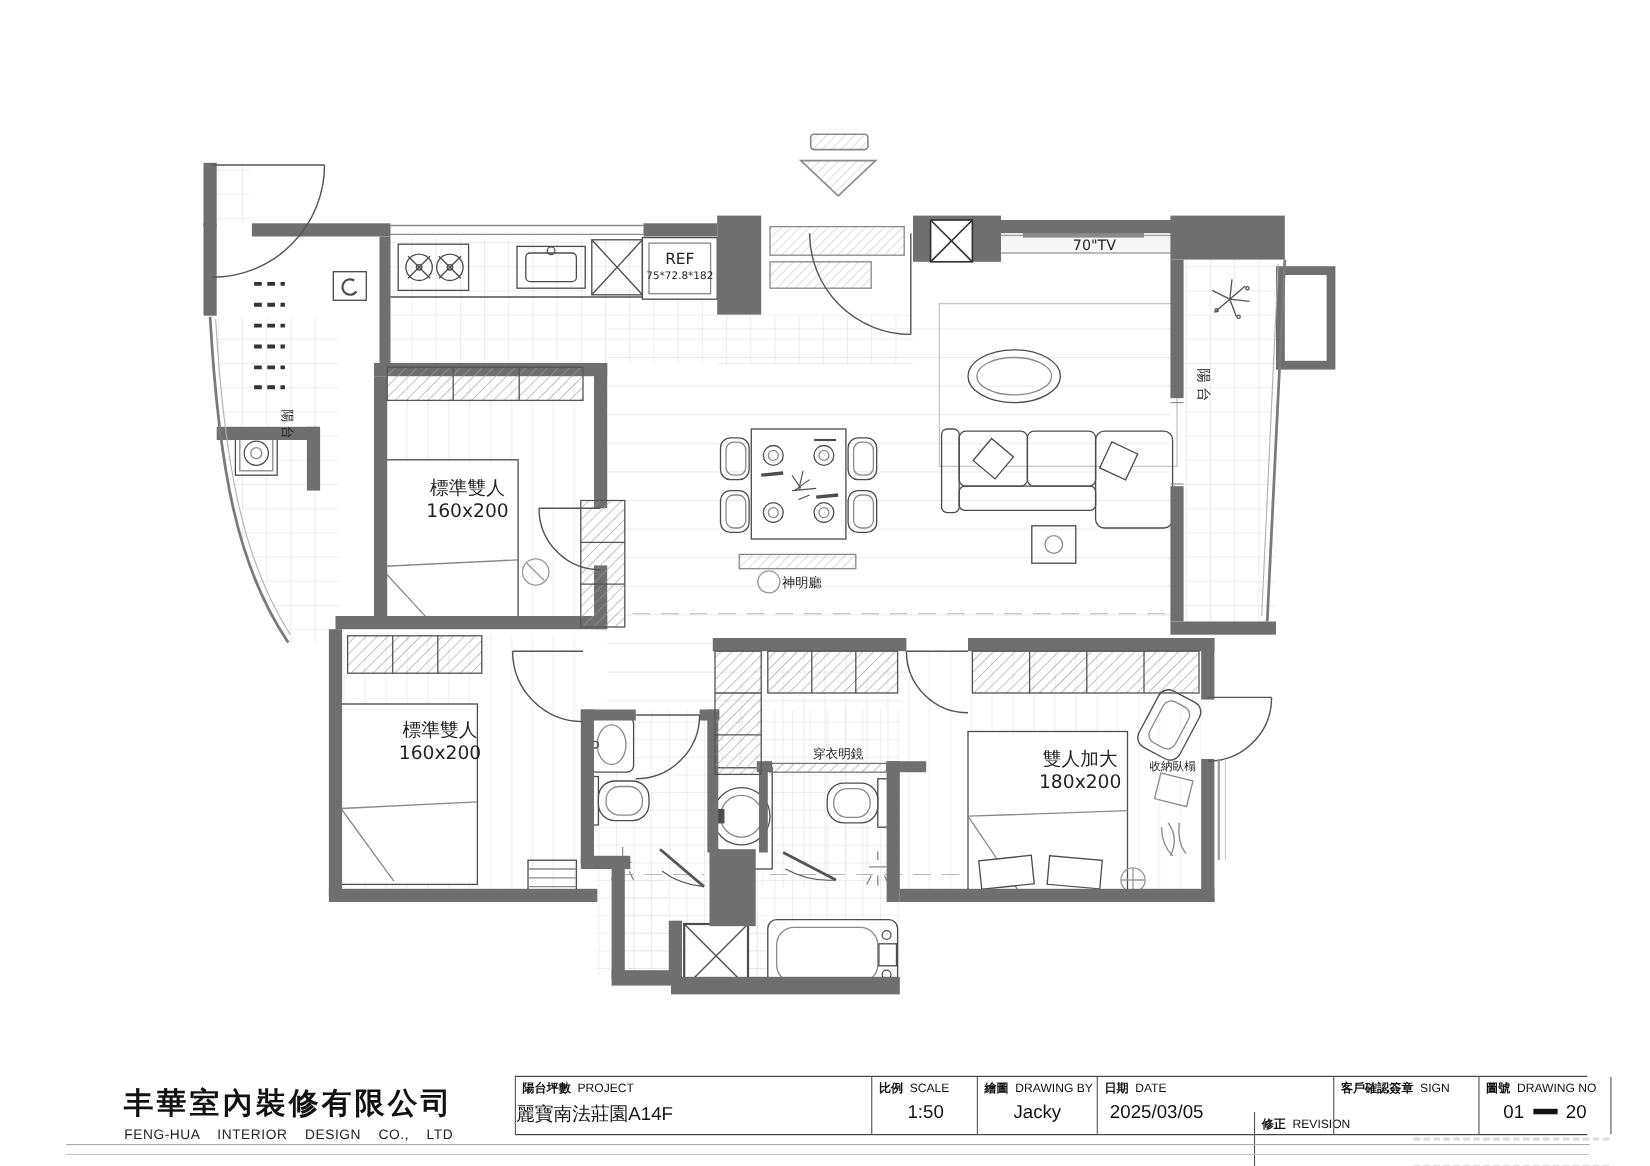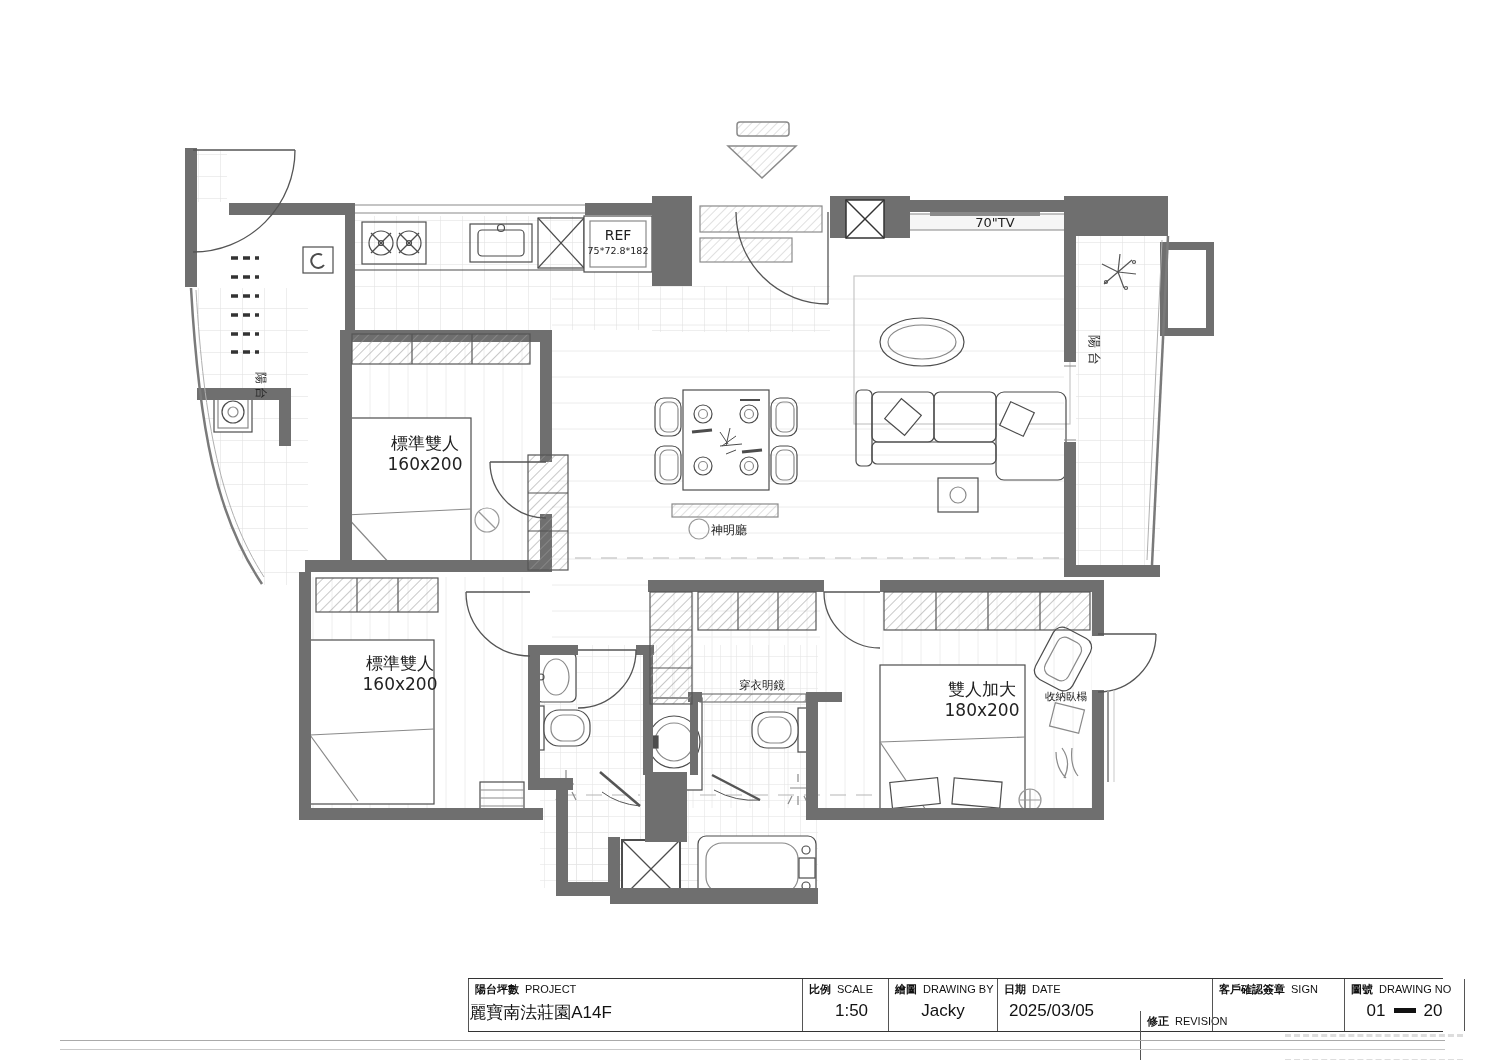--- a/index.html
+++ b/index.html
@@ -367,27 +367,31 @@
     <text x="257" y="372" font-size="12" letter-spacing="3" transform="rotate(90 257 372)">陽台</text>
   </g>
 
   <g>
     <line x1="1108" y1="690" x2="1108" y2="782" stroke="#9a9a9a" stroke-width="2"></line>
     <line x1="1114" y1="690" x2="1114" y2="782" stroke="#c9c9c9" stroke-width="1"></line>
   </g>
 </svg>
 
 
+<div class="company">
+  <div class="zh">丰華室內裝修有限公司</div>
+  <div class="en">FENG-HUA INTERIOR DESIGN CO., LTD</div>
+</div>
 
 <div class="tblock">
   <div class="cell" style="left:0;width:144px;">
     <div class="lbl"><span class="zh">陽台坪數</span><span>PROJECT</span></div>
     <div class="val">麗寶南法莊園A14F</div>
   </div>
-  <div class="cell" style="left:334px;width:98px;padding-left:44px;">
+  <div class="cell" style="left:324px;width:98px;padding-left:44px;">
     <div class="lbl"><span class="zh">比例</span><span>SCALE</span></div>
     <div class="val">1:50</div>
   </div>
   <div class="cell" style="left:420px;width:109px;">
     <div class="lbl"><span class="zh">繪圖</span><span>DRAWING  BY</span></div>
     <div class="val">Jacky</div>
   </div>
   <div class="cell" style="left:529px;width:108px;">
     <div class="lbl"><span class="zh">日期</span><span>DATE</span></div>
     <div class="val">2025/03/05</div>

